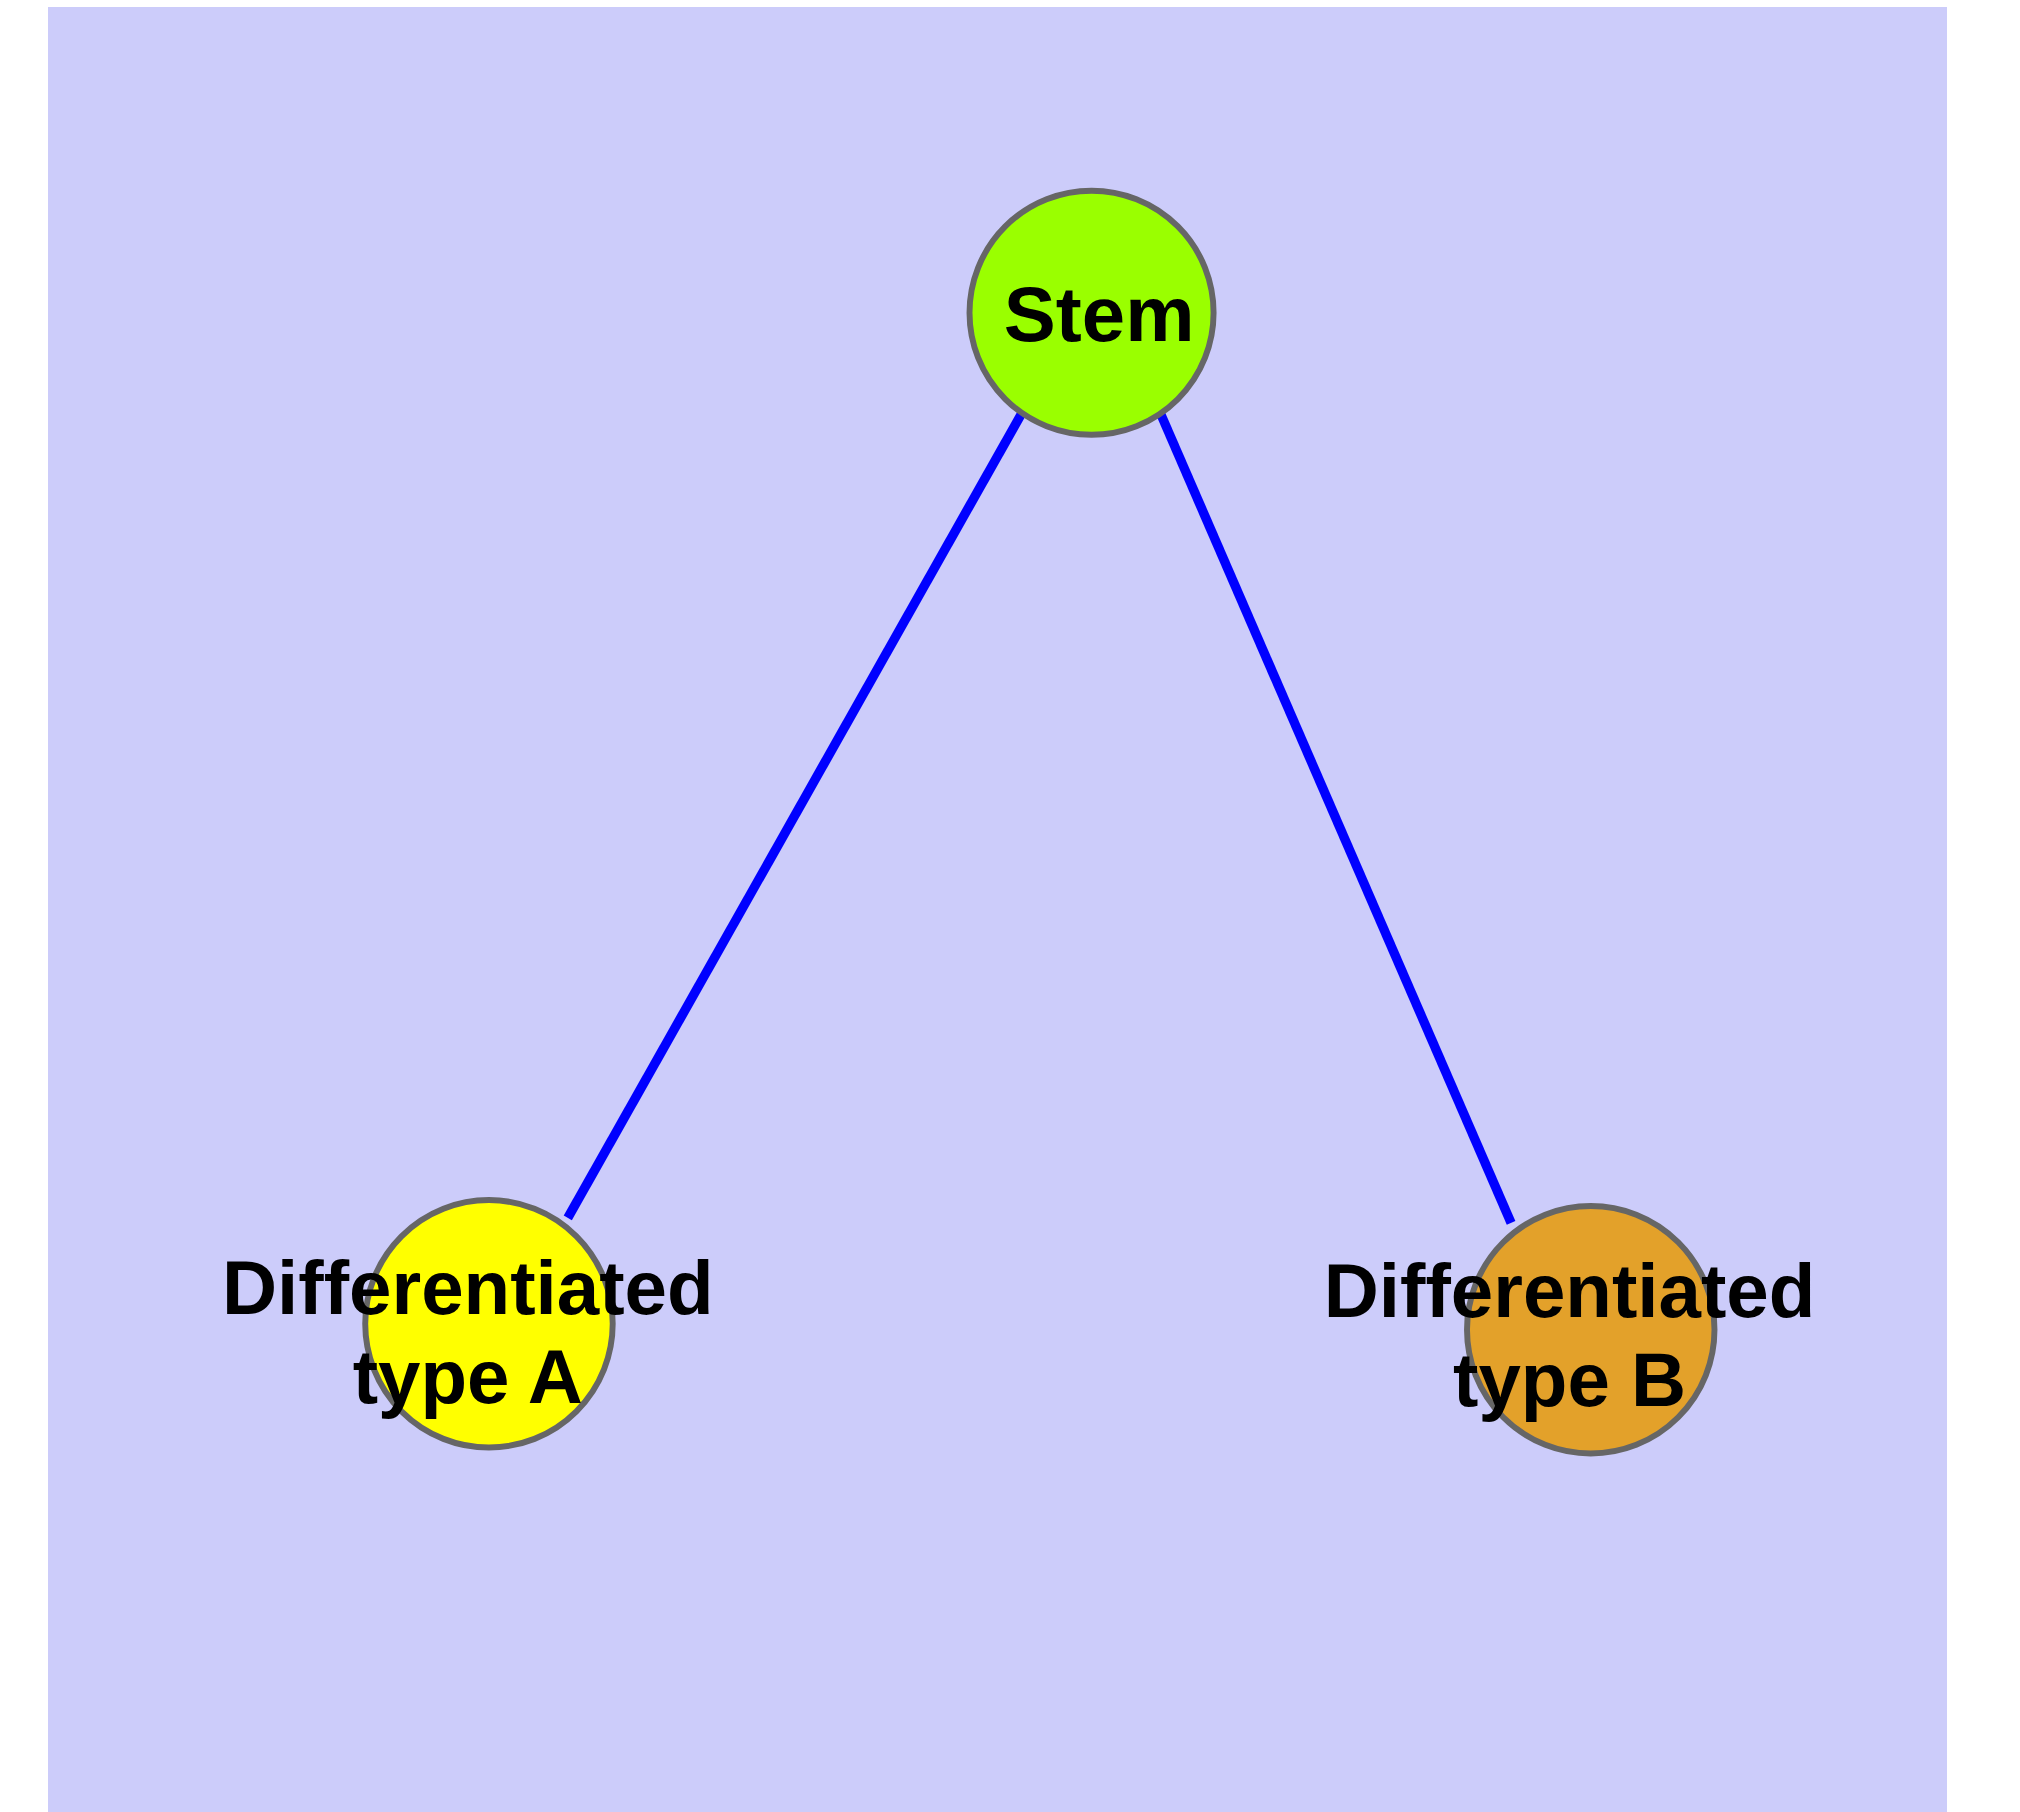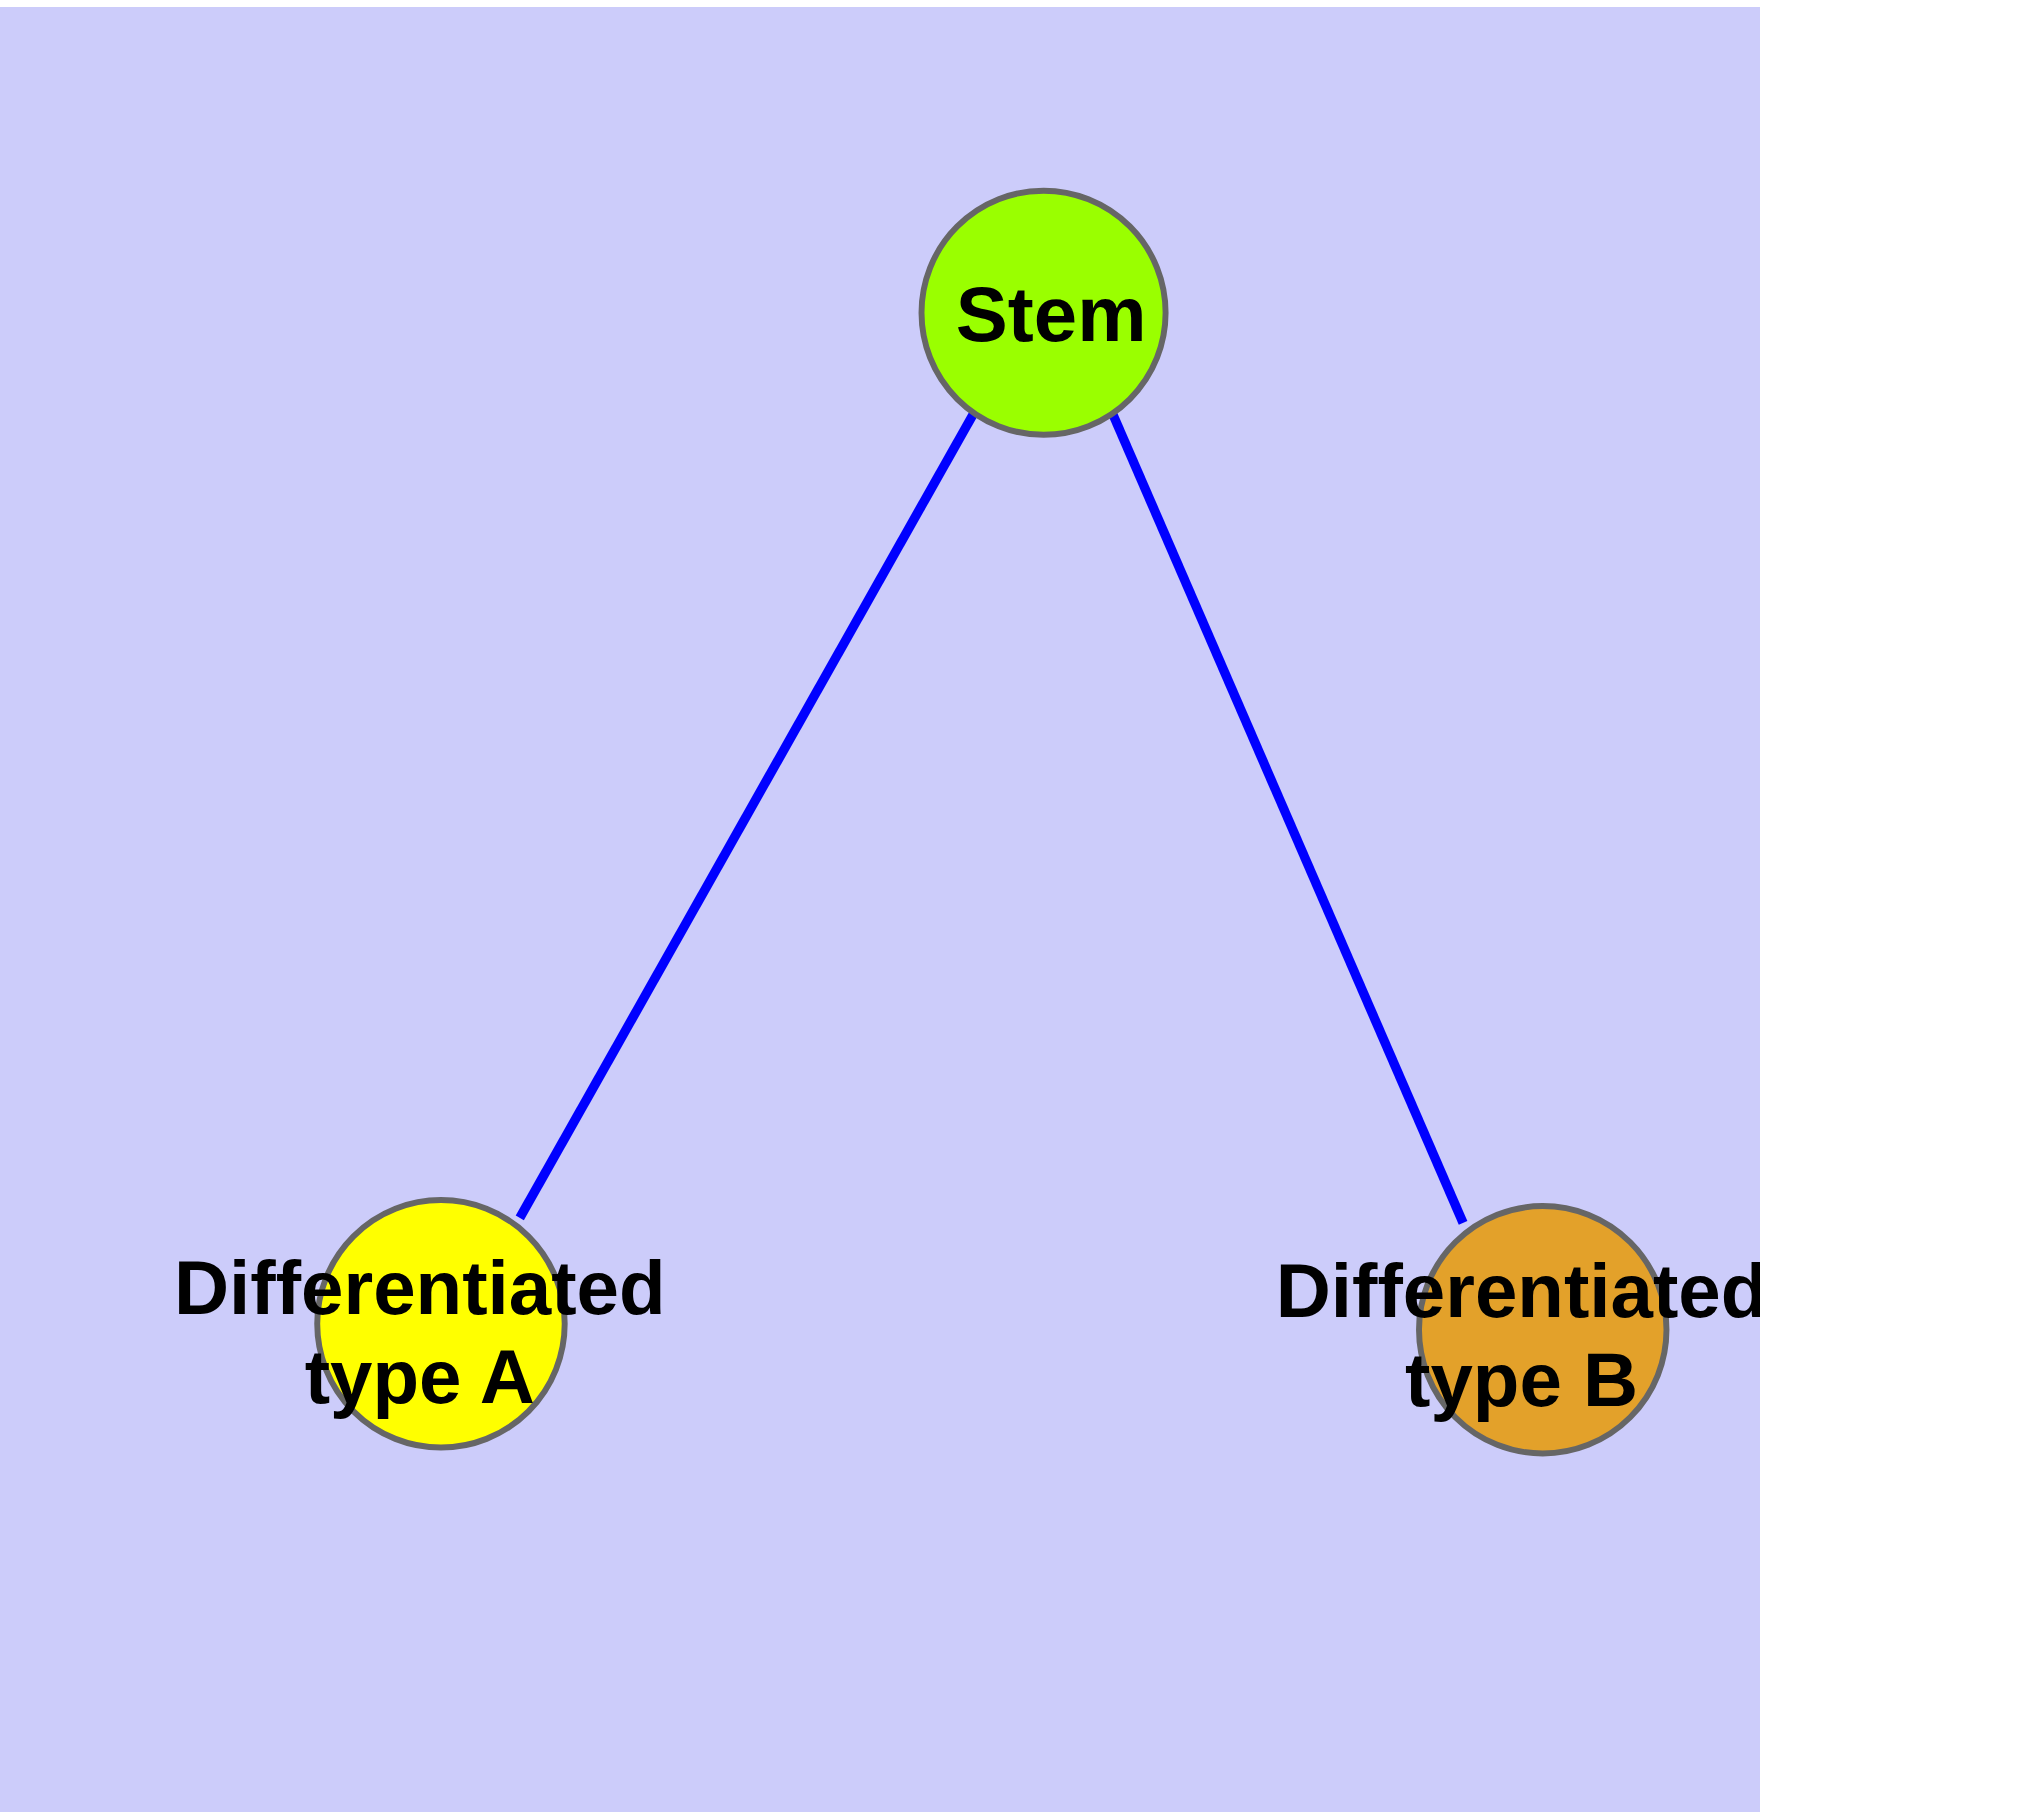--- a/index.html
+++ b/index.html
@@ -6,24 +6,25 @@
   html, body {
     margin: 0;
     padding: 0;
     background: #ffffff;
   }
   body {
     font-family: "Liberation Sans", sans-serif;
   }
   #canvas {
     position: relative;
-    width: 1760px;
+    width: 1899px;
     height: 1812px;
     overflow: hidden;
     background: #ffffff;
+    margin-left: 48px;
   }
   .graph-bg {
     position: absolute;
     left: 0;
     top: 6.8px;
     width: 2021px;
     height: 1805px;
     background: #ccccfa;
   }
   #graph-svg {

